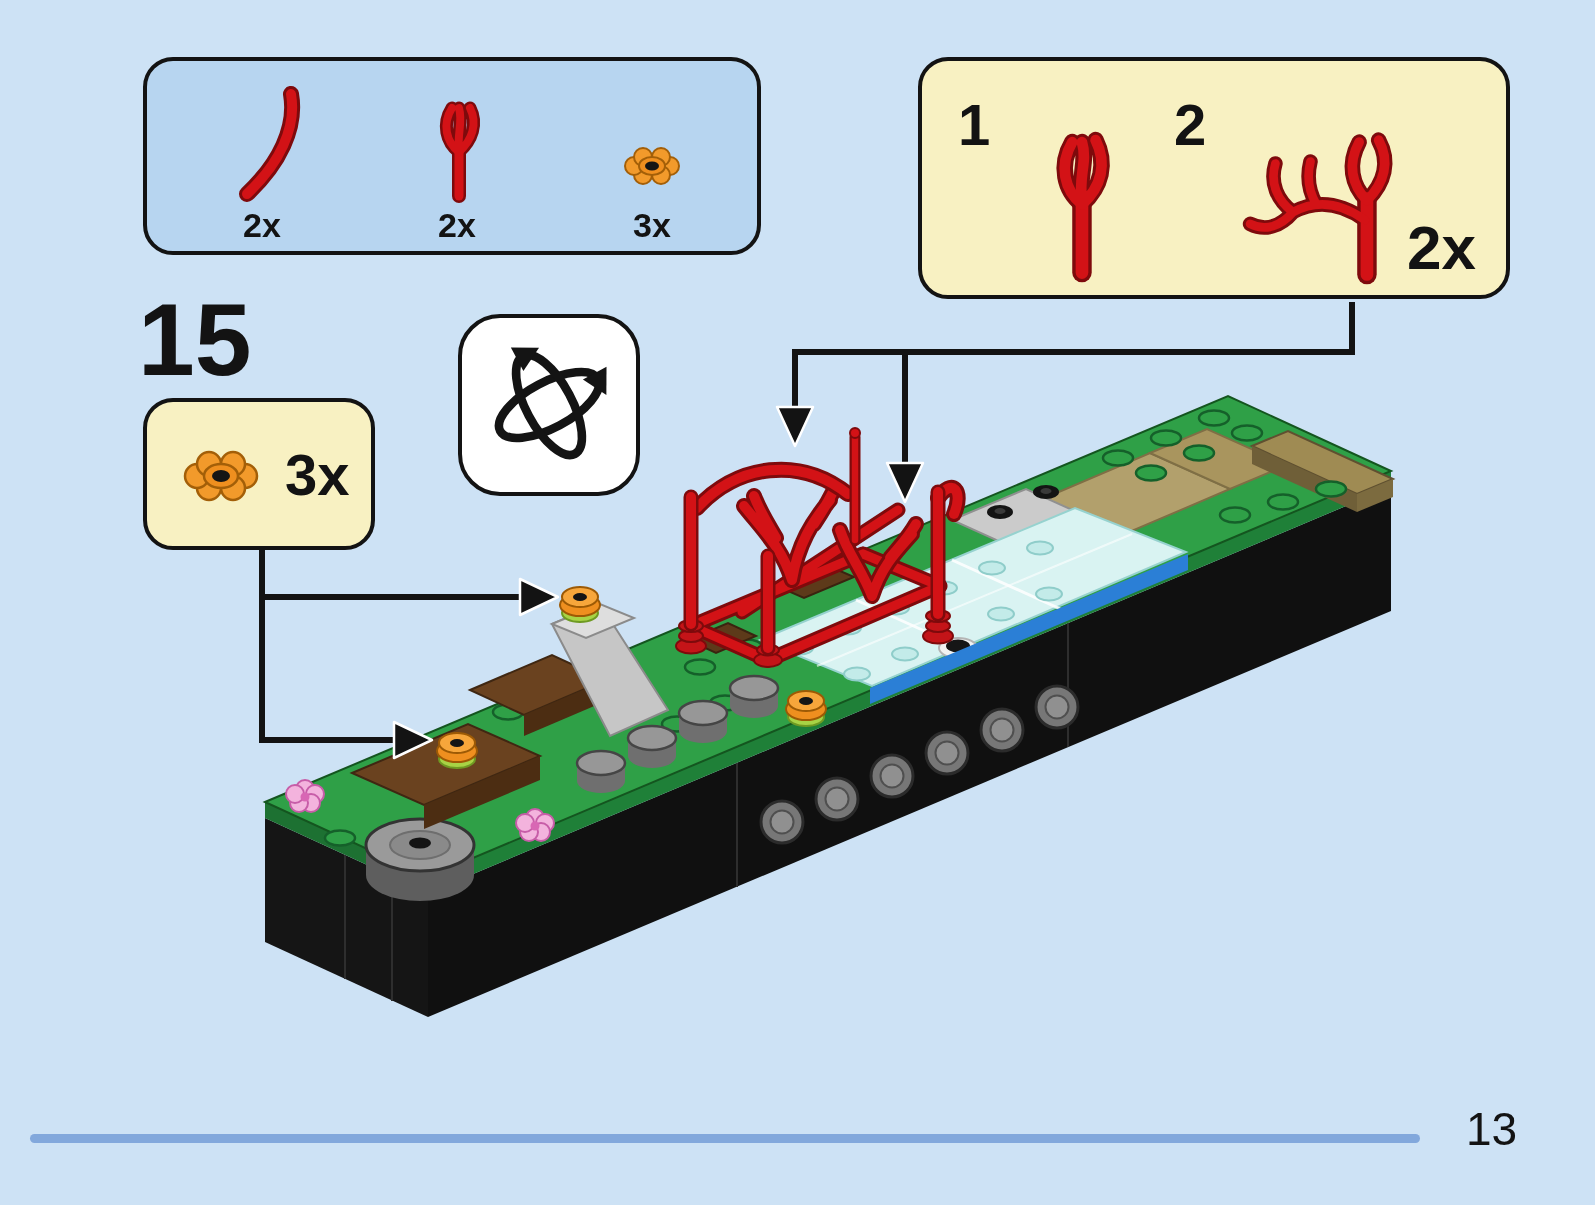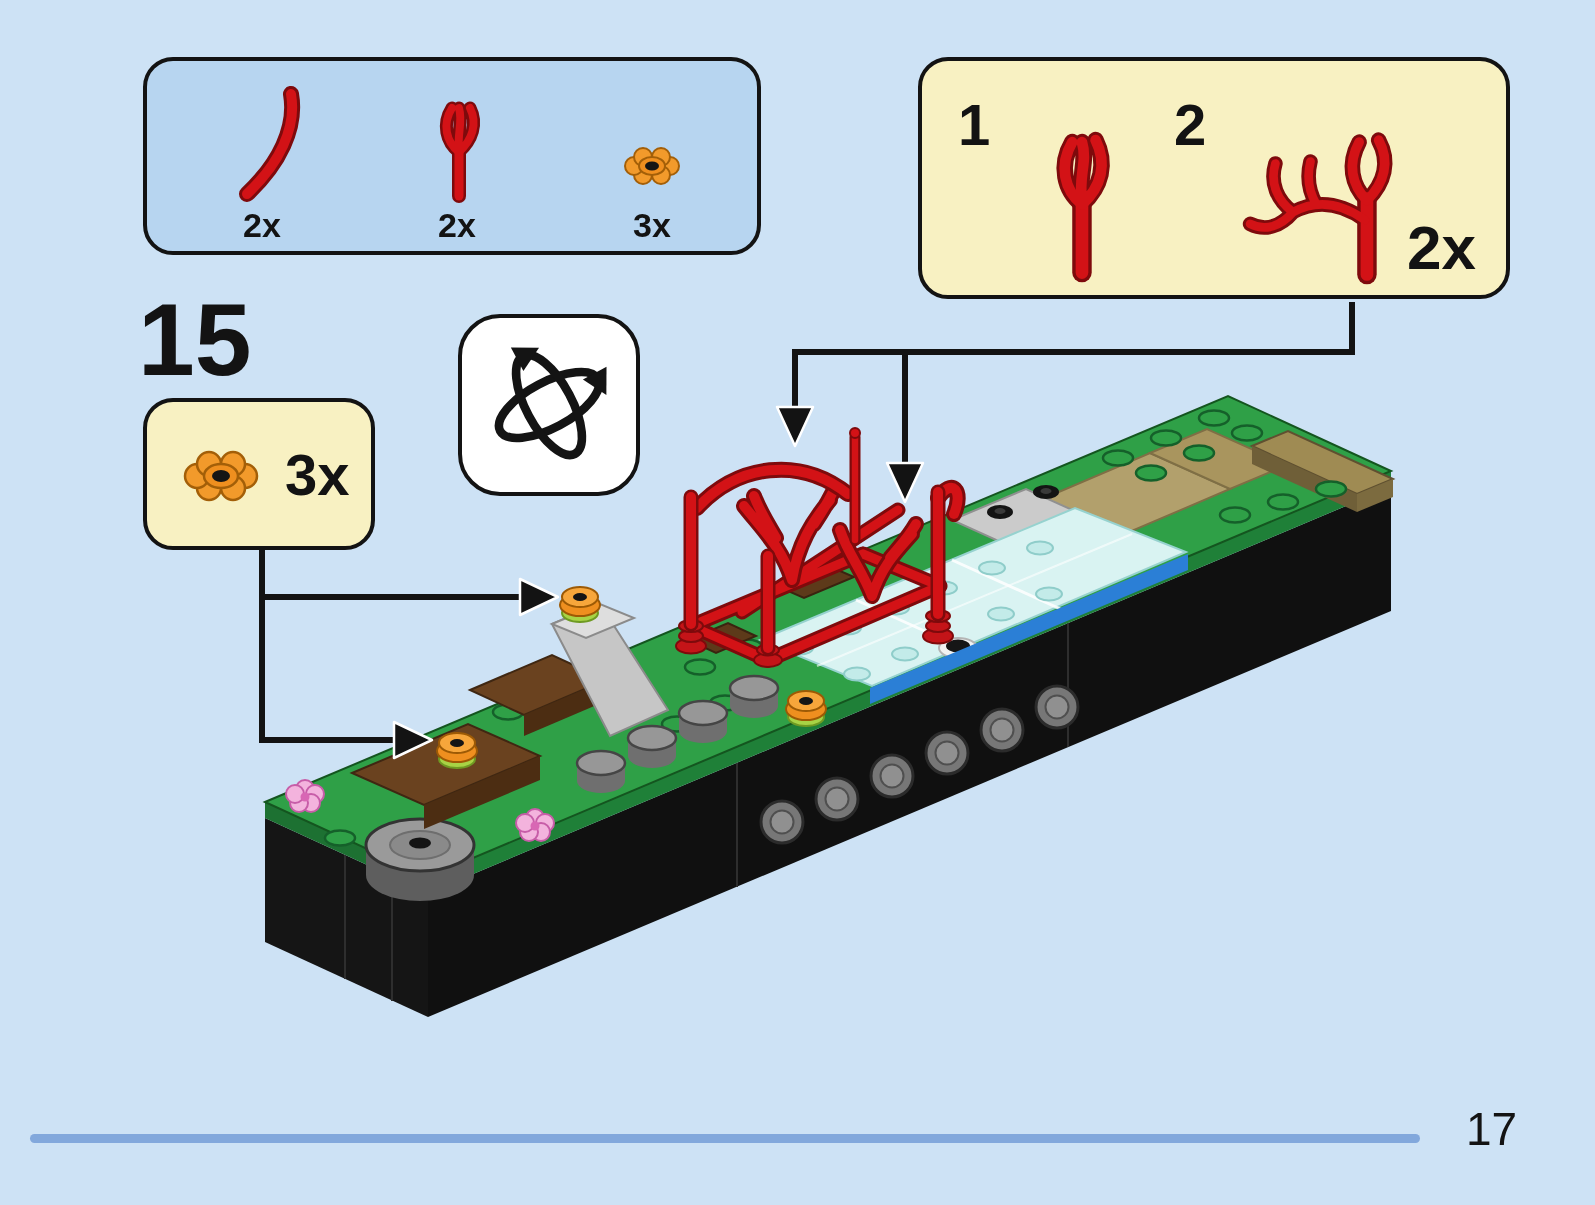--- a/index.html
+++ b/index.html
@@ -326,15 +326,15 @@
         <polygon points="145,106 131,80 159,80" fill="#141414"></polygon>
       </g>
       <g transform="rotate(62 87 87)">
         <ellipse cx="87" cy="87" rx="58" ry="24" fill="none" stroke="#141414" stroke-width="9"></ellipse>
         <polygon points="29,68 15,94 43,94" fill="#141414"></polygon>
       </g>
     </svg>
   </div>
 
   <div class="divider"></div>
-  <div class="page-number">17</div>
+  <div class="page-number">13</div>
 
 </div>
 
 </body></html>

